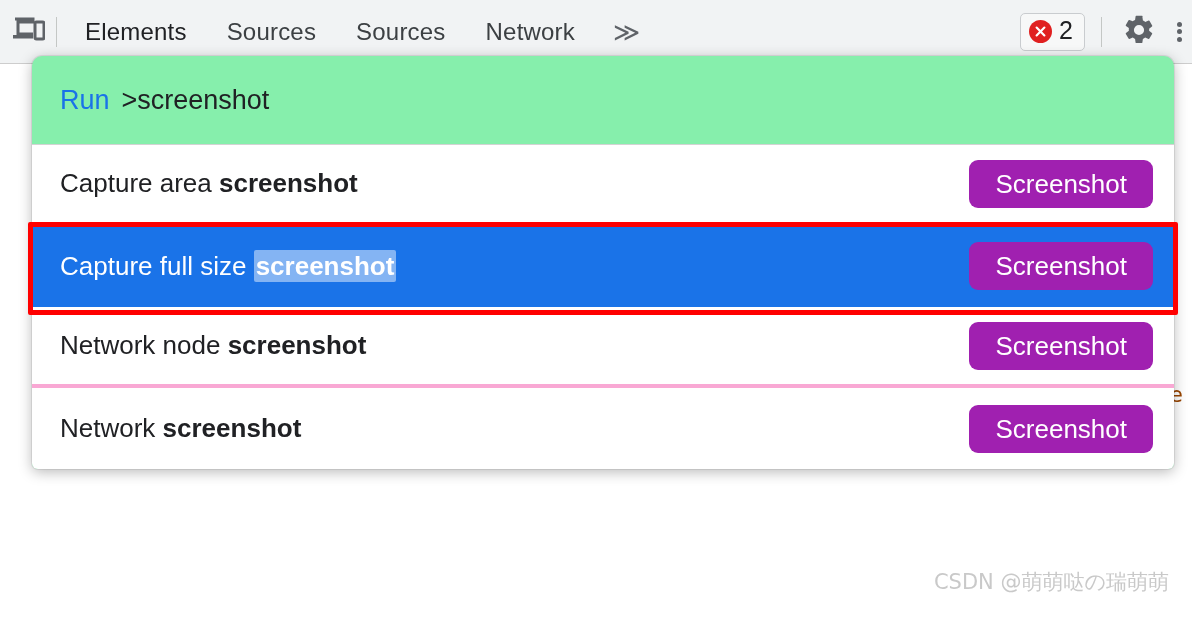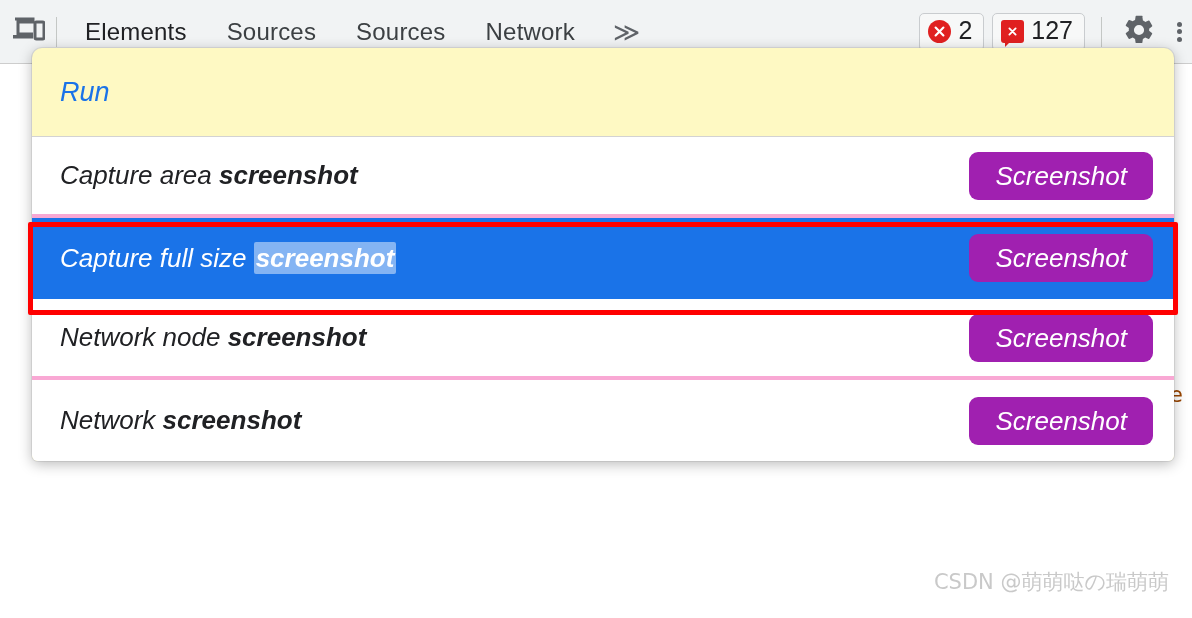--- a/index.html
+++ b/index.html
@@ -128,29 +128,28 @@
     white-space: pre;
     overflow: hidden;
     z-index: 0;
   }
   .code-line { height: 38px; white-space: pre; }
   .tok-attr { color: #994500; }
 
   
   .command-palette {
     position: absolute;
-    top: 48px;
+    top: 56px;
     left: 32px;
     width: 1142px;
-    background: #fef9c3;
+    background: #86efac;
     border-radius: 10px 10px 6px 6px;
     box-shadow: 0 3px 14px rgba(0,0,0,0.28), 0 0 0 1px rgba(0,0,0,0.07);
     z-index: 5;
     overflow: hidden;
-    font-style: italic;
   }
   .palette-header {
     height: 89px;
     display: flex;
     align-items: center;
     padding: 0 0 0 28px;
     border-bottom: 1px solid #d3d3d3;
     font-size: 27px;
   }
   .prompt-prefix { color: #1a73e8; margin-right: 12px; }
@@ -279,28 +278,20 @@
   <div class="toolbar-spacer"></div>
   <div class="issue-group">
     <div class="counter-chip">
       <span class="icon-err-circle">
         <svg width="13" height="13" viewBox="0 0 12 12">
           <path d="M2.4 2.4 L9.6 9.6 M9.6 2.4 L2.4 9.6" stroke="#ffffff" stroke-width="2" stroke-linecap="round"></path>
         </svg>
       </span>
       <span class="count">2</span>
     </div>
-    <div class="counter-chip">
-      <span class="icon-err-balloon">
-        <svg width="11" height="11" viewBox="0 0 12 12">
-          <path d="M2.6 2.6 L9.4 9.4 M9.4 2.6 L2.6 9.4" stroke="#ffffff" stroke-width="2" stroke-linecap="round"></path>
-        </svg>
-      </span>
-      <span class="count">127</span>
-    </div>
   </div>
   <div class="toolbar-divider2"></div>
   <div class="gear-btn">
     <span>
       <svg width="34" height="34" viewBox="0 0 24 24">
         <path fill="#5f6368" d="M19.14 12.94a7.4 7.4 0 0 0 .06-.94 7.4 7.4 0 0 0-.06-.94l2.03-1.58a.49.49 0 0 0 .12-.62l-1.92-3.32a.49.49 0 0 0-.59-.22l-2.39.96a7.03 7.03 0 0 0-1.62-.94l-.36-2.54A.49.49 0 0 0 13.9 2h-3.84a.49.49 0 0 0-.48.41l-.36 2.54c-.59.24-1.13.56-1.62.94l-2.39-.96a.49.49 0 0 0-.59.22L2.7 8.47a.49.49 0 0 0 .12.62l2.03 1.58a7.4 7.4 0 0 0 0 1.88L2.82 14.13a.49.49 0 0 0-.12.62l1.92 3.32c.12.21.37.29.59.22l2.39-.96c.5.38 1.03.7 1.62.94l.36 2.54c.04.24.24.41.48.41h3.84c.24 0 .44-.17.48-.41l.36-2.54c.59-.24 1.12-.56 1.62-.94l2.39.96c.22.07.47-.01.59-.22l1.92-3.32a.49.49 0 0 0-.12-.62l-2.03-1.58zM12 15.6A3.6 3.6 0 1 1 12 8.4a3.6 3.6 0 0 1 0 7.2z"></path>
       </svg>
     </span>
   </div>
   <div class="dots-btn">
@@ -308,20 +299,21 @@
       <div class="d"></div>
       <div class="d"></div>
       <div class="d"></div>
     </div>
   </div>
 </div>
 
 <div class="command-palette">
   <div class="palette-header">
     <span class="prompt-prefix">Run</span>
+    <span class="prompt-query">&gt;screenshot</span>
     <span class="caret"></span>
   </div>
 
   <div class="palette-list">
 
     <div class="palette-row">
       <div class="row-label">
         <span>Capture area </span><b>screenshot</b>
       </div>
       <div class="badge">Screenshot</div>

